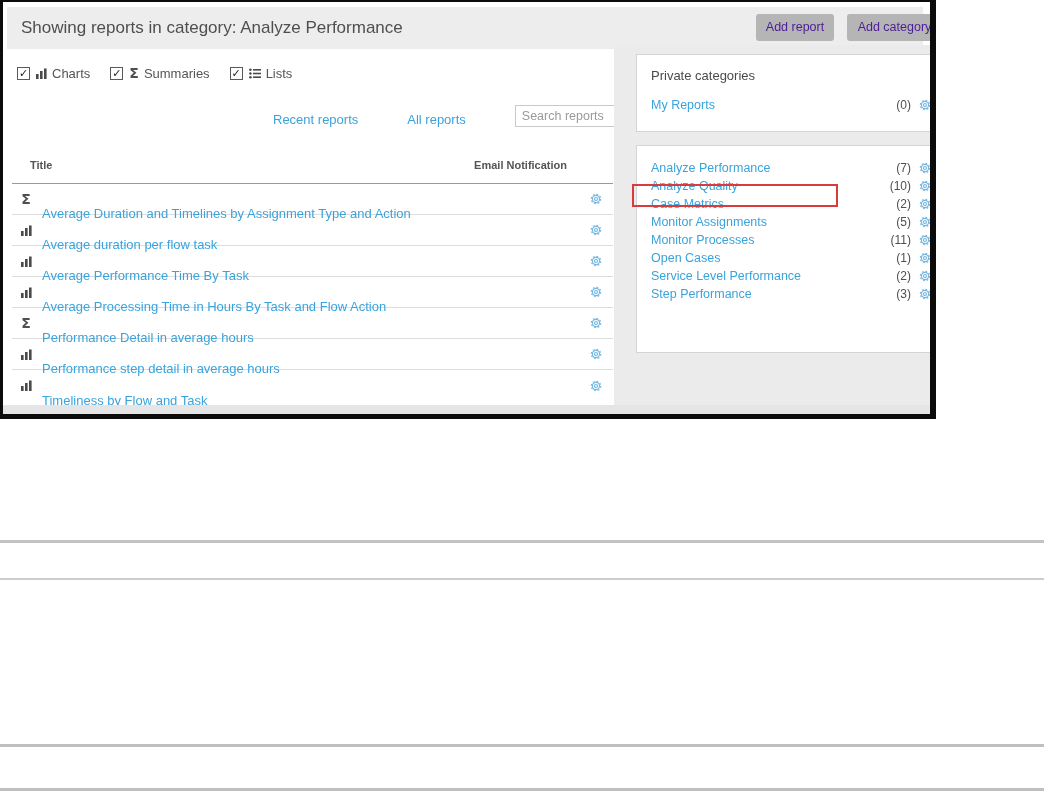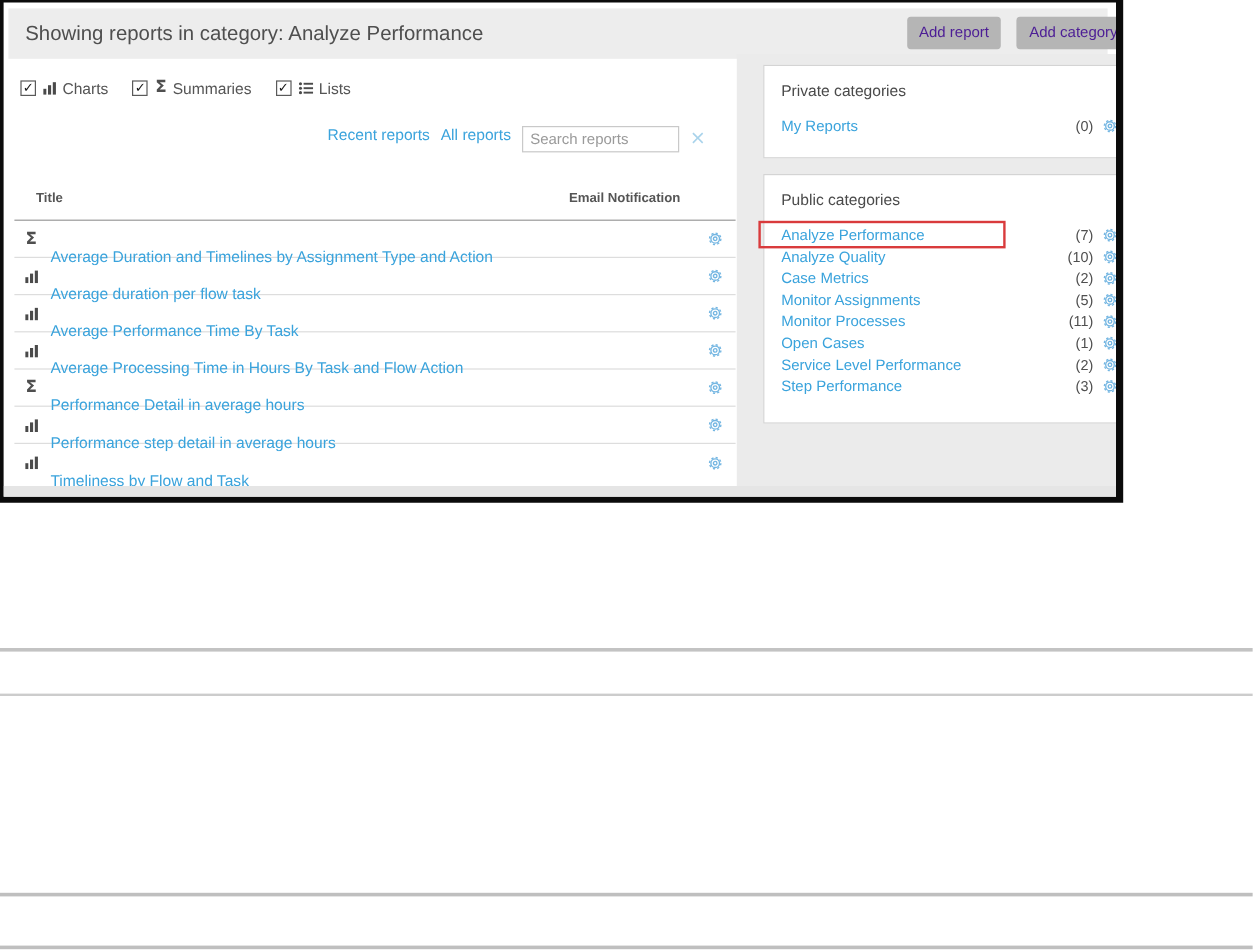--- a/index.html
+++ b/index.html
@@ -22,21 +22,21 @@
   
   .filters { position:absolute; left:14px; top:63px; display:flex; align-items:center; }
   .fitem { display:flex; align-items:center; margin-right:20px; }
   .cb { width:13px; height:13px; background:#fff; border:1.5px solid #5a5a5a; display:inline-flex;
         align-items:center; justify-content:center; cursor:pointer; }
   .tick { font-size:11px; font-weight:bold; color:#1a1a1a; line-height:1; font-family:"DejaVu Sans", sans-serif; }
   .ficon { margin:0 5px 0 6px; display:inline-flex; align-items:center; }
   .flabel { font-size:13px; color:#555; }
 
   
-  .search-row { position:absolute; left:270px; top:103px; display:flex; align-items:flex-start; }
+  .search-row { position:absolute; left:270px; top:103px; display:flex; align-items:flex-end;gap:40px; }
   .toplink { font-size:13px; color:#3aa3dc; text-decoration:none; margin-right:9px; cursor:pointer; }
   .search-input { width:131px; height:22px; border:1px solid #c9c9c9; background:#fff;
                   font-size:12.5px; color:#444; padding:0 6px; font-family:"Liberation Sans", sans-serif; }
   .search-input::placeholder { color:#9a9a9a; }
   .clear-x { font-size:16px; color:#a9d3eb; margin-left:9px; cursor:pointer; font-family:"DejaVu Sans", sans-serif; }
 
   
   .rtable { position:absolute; left:9px; top:157px; width:601px; }
   .thead { display:flex; justify-content:space-between; height:25px;
            padding:0 46px 0 18px; border-bottom:1px solid #9a9a9a; }
@@ -272,21 +272,20 @@
                 <g fill="none" stroke="#74b6e2" stroke-width="1.3">
                   <circle cx="8" cy="8" r="5.4" stroke-dasharray="2.1 2.1"></circle>
                   <circle cx="8" cy="8" r="4.1"></circle>
                   <circle cx="8" cy="8" r="1.7"></circle>
                 </g>
               </svg></span>
   </div>
         </div>
     </div>
     <div class="cat-box public">
-      <div class="box-heading">Public categories</div>
       <div class="cat-list">
           <div class="cat-item">
     <a class="cat-label">Analyze Performance</a>
     <span class="cat-count">(7)</span>
     <span class="cat-gear"><svg width="14" height="14" viewBox="0 0 16 16">
                 <g fill="none" stroke="#74b6e2" stroke-width="1.3">
                   <circle cx="8" cy="8" r="5.4" stroke-dasharray="2.1 2.1"></circle>
                   <circle cx="8" cy="8" r="4.1"></circle>
                   <circle cx="8" cy="8" r="1.7"></circle>
                 </g>

